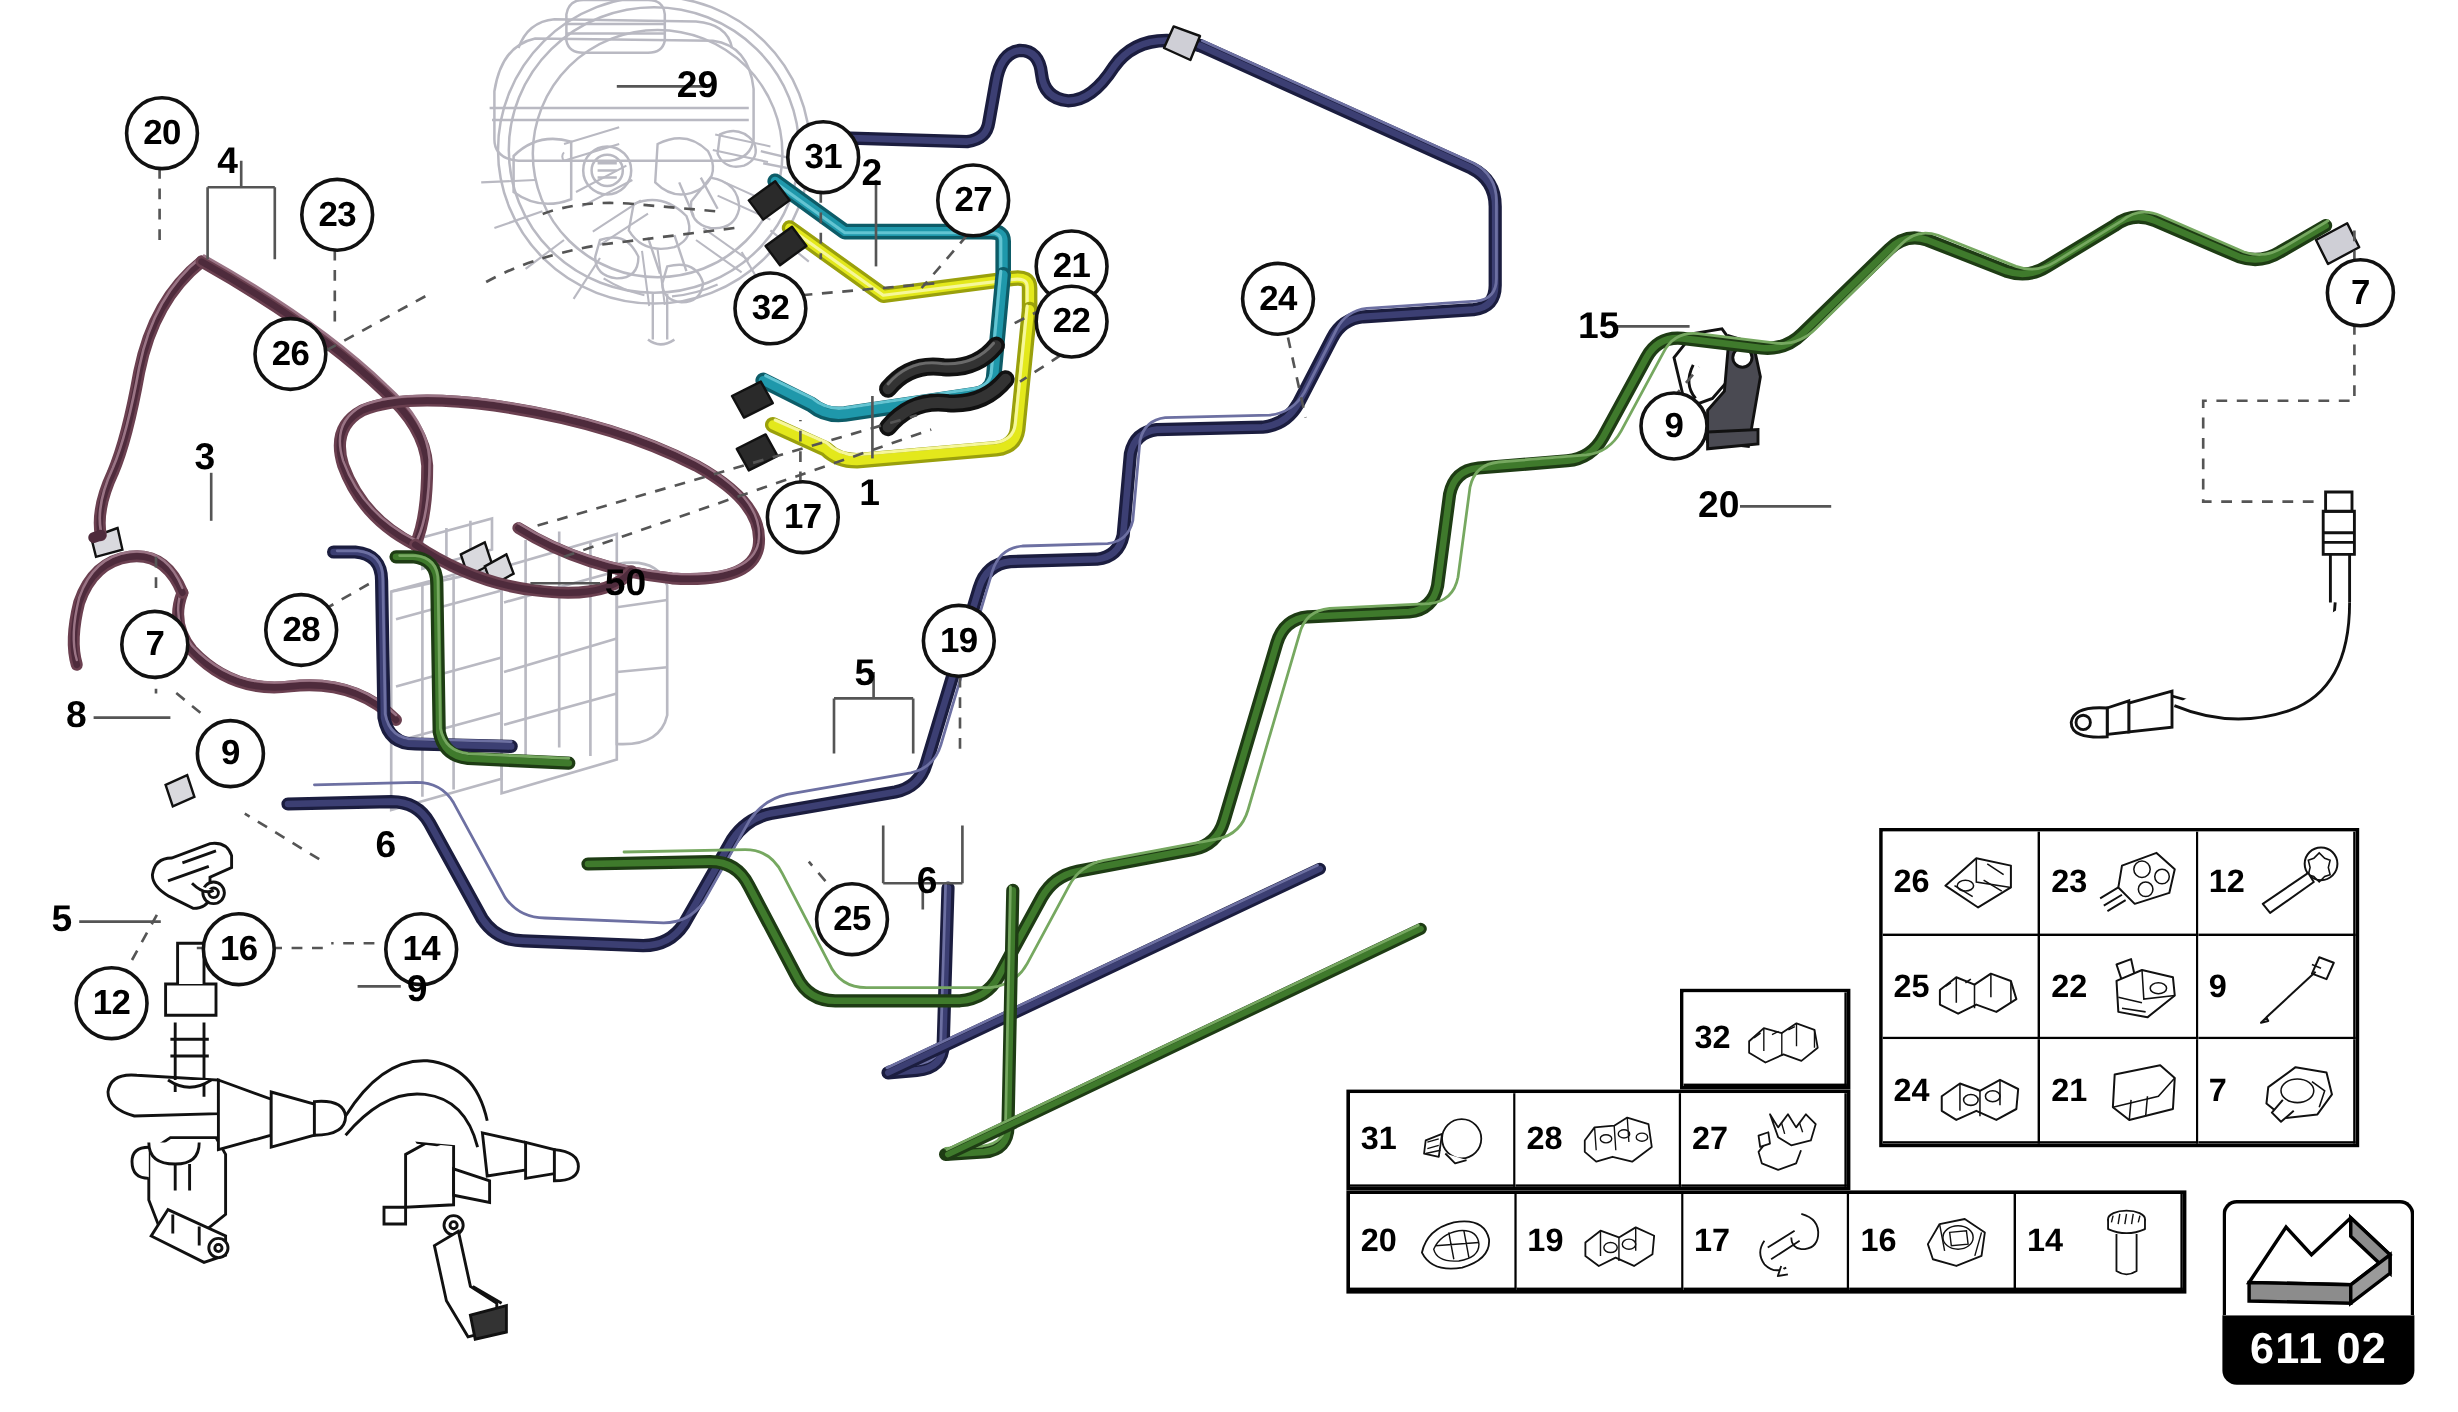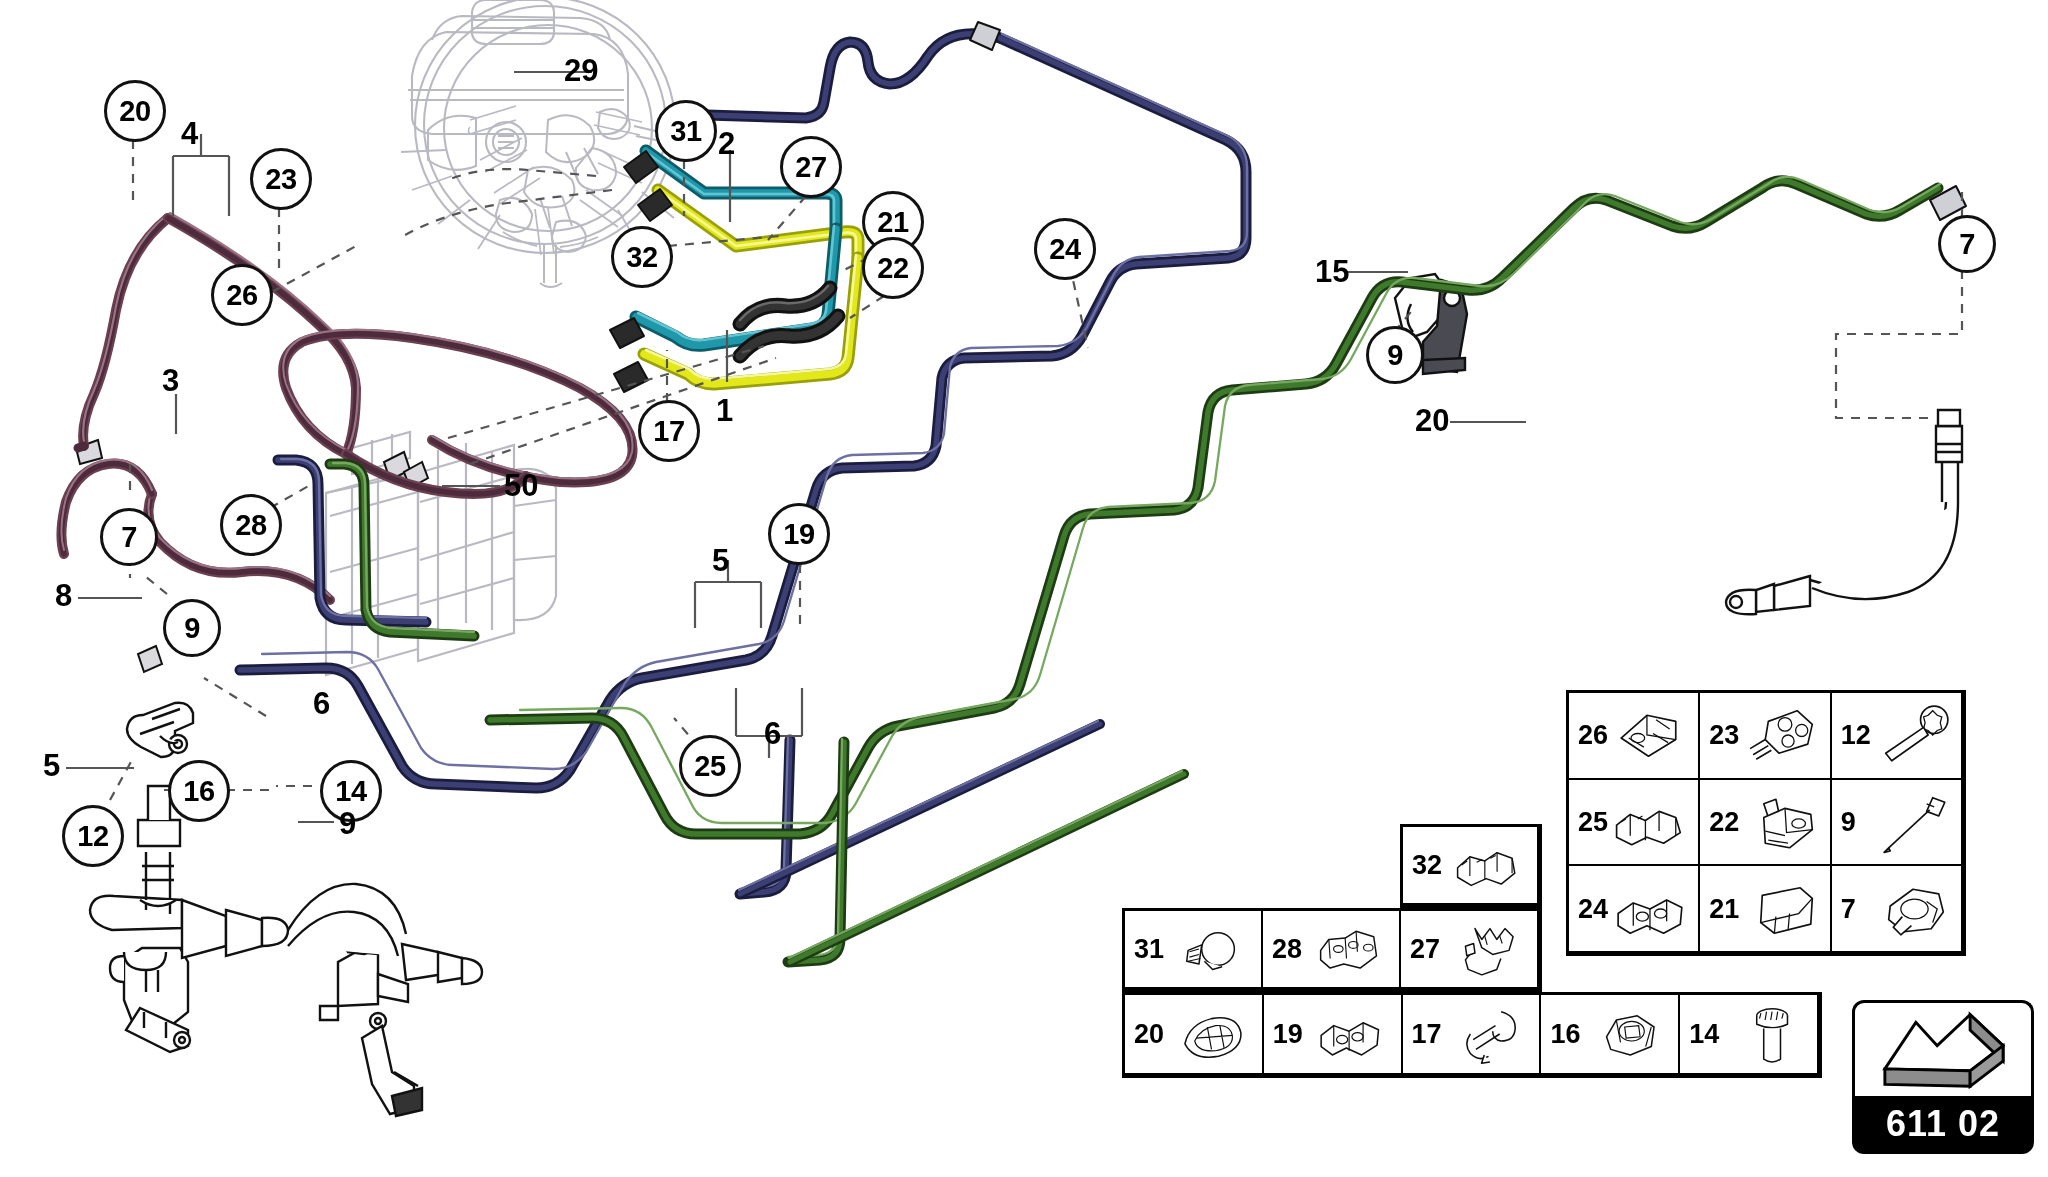--- a/index.html
+++ b/index.html
@@ -610,21 +610,21 @@
         <span class="num">14</span>
         <div class="art"><svg viewBox="0 0 104 96" width="100%" height="100%" preserveAspectRatio="xMidYMid meet">
             <ellipse cx="60" cy="22" rx="22" ry="10" stroke="#111" fill="#fff" stroke-width="2.2" stroke-linejoin="round"></ellipse>
        <path d="M38 22 L38 34 Q60 44 82 34 L82 22" stroke="#111" fill="#fff" stroke-width="2.2" stroke-linejoin="round"></path>
        <path d="M42 26 L44 18 M50 28 L52 16 M58 28 L60 16 M66 28 L68 16 M74 26 L76 18" stroke="#111" fill="none" stroke-width="1.7"></path>
        <path d="M48 40 L48 84 Q60 92 72 84 L72 40" stroke="#111" fill="#fff" stroke-width="2.2" stroke-linejoin="round"></path>
           </svg></div>
       </div>
     </div>
 
-  <div id="stamp" style="left:1852px;top:1000px;width:182px;">
+  <div id="stamp" style="left:1852px;top:1000px;width:160px;">
     <div class="pic cap">
       <svg viewBox="0 0 160 96" width="100%" height="100%">
         <path d="M20 68 L52 20 L74 44 L108 12 L142 44 L108 70 Z" fill="#fff" stroke="#000" stroke-width="3"></path>
         <path d="M108 12 L142 44 L142 60 L108 28 Z" fill="#8c8c8c" stroke="#000" stroke-width="3"></path>
         <path d="M20 68 L20 84 L108 86 L108 70 Z" fill="#8c8c8c" stroke="#000" stroke-width="3"></path>
         <path d="M108 70 L142 44 L142 60 L108 86 Z" fill="#9a9a9a" stroke="#000" stroke-width="3"></path>
       </svg>
     </div>
     <div class="tag">611 02</div>
   </div>

